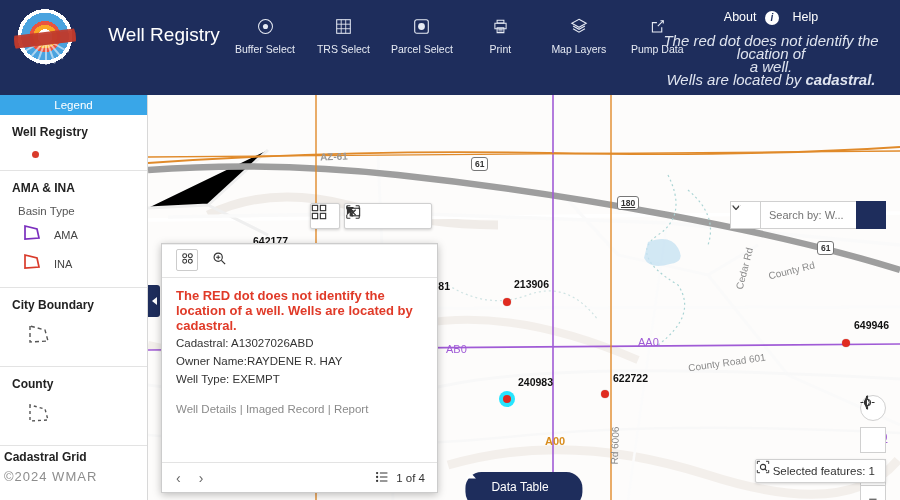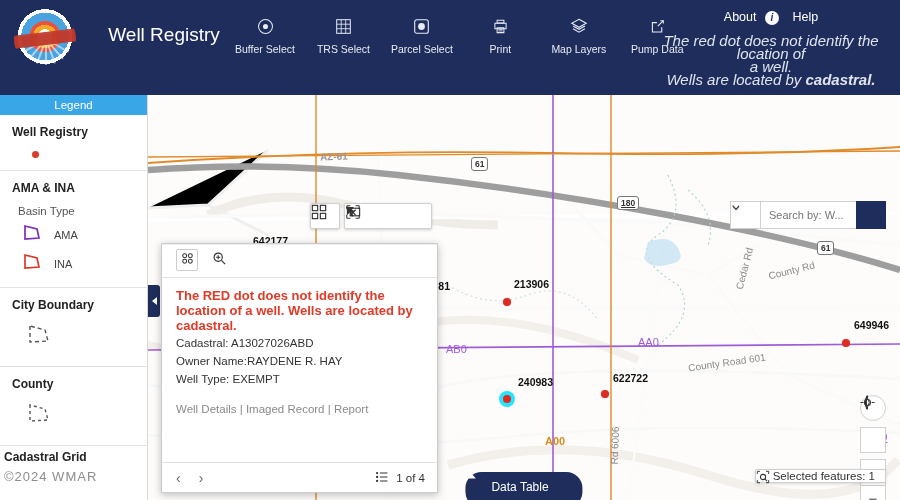--- a/index.html
+++ b/index.html
@@ -137,21 +137,21 @@
   }
   .ctrl-stack { position:absolute; right:14px; top:300px; width:26px; }
   .ctrl {
     width:26px; height:26px; background:#fff; border:1px solid #d0d0d0;
     display:flex; align-items:center; justify-content:center; cursor:pointer;
     font-size:15px; color:#444; margin-bottom:6px;
   }
   .ctrl.round { border-radius:50%; }
   .ctrl.zin { margin-bottom:0; border-bottom:none; }
   .selfeat {
-    position:absolute; right:14px; bottom:17px; height:14px; background:#fff;
+    position:absolute; right:14px; bottom:17px; height:24px; background:#fff;
     border:1px solid #d0d0d0; border-radius:2px; display:flex; align-items:center;
     gap:7px; padding:0 10px; font-size:11.5px; color:#333;
     box-shadow:0 1px 3px rgba(0,0,0,.15); cursor:pointer;
   }
   .datatable-btn {
     position:absolute; left:50%; transform:translateX(-50%); bottom:-8px;
     background:#1e2d5c; color:#fff; border-radius:16px; font-size:12px;
     padding:8px 26px 14px 26px; display:flex; align-items:center; gap:8px; cursor:pointer;
   }
 

